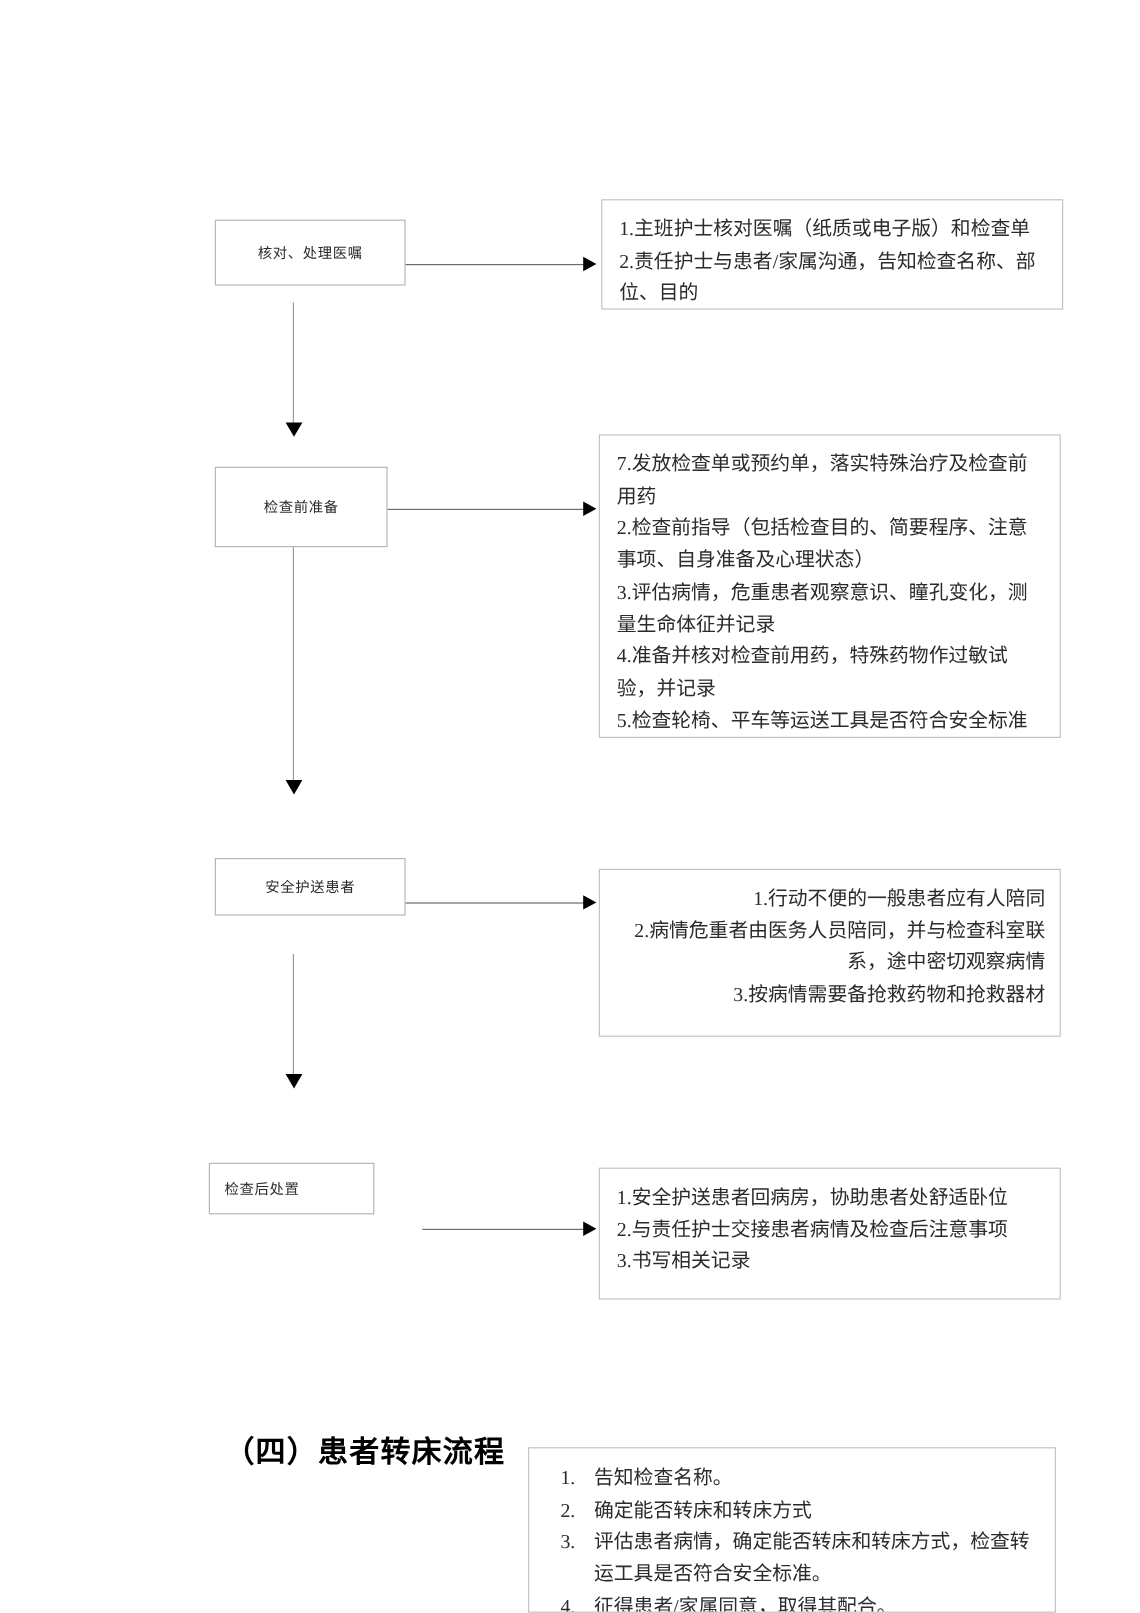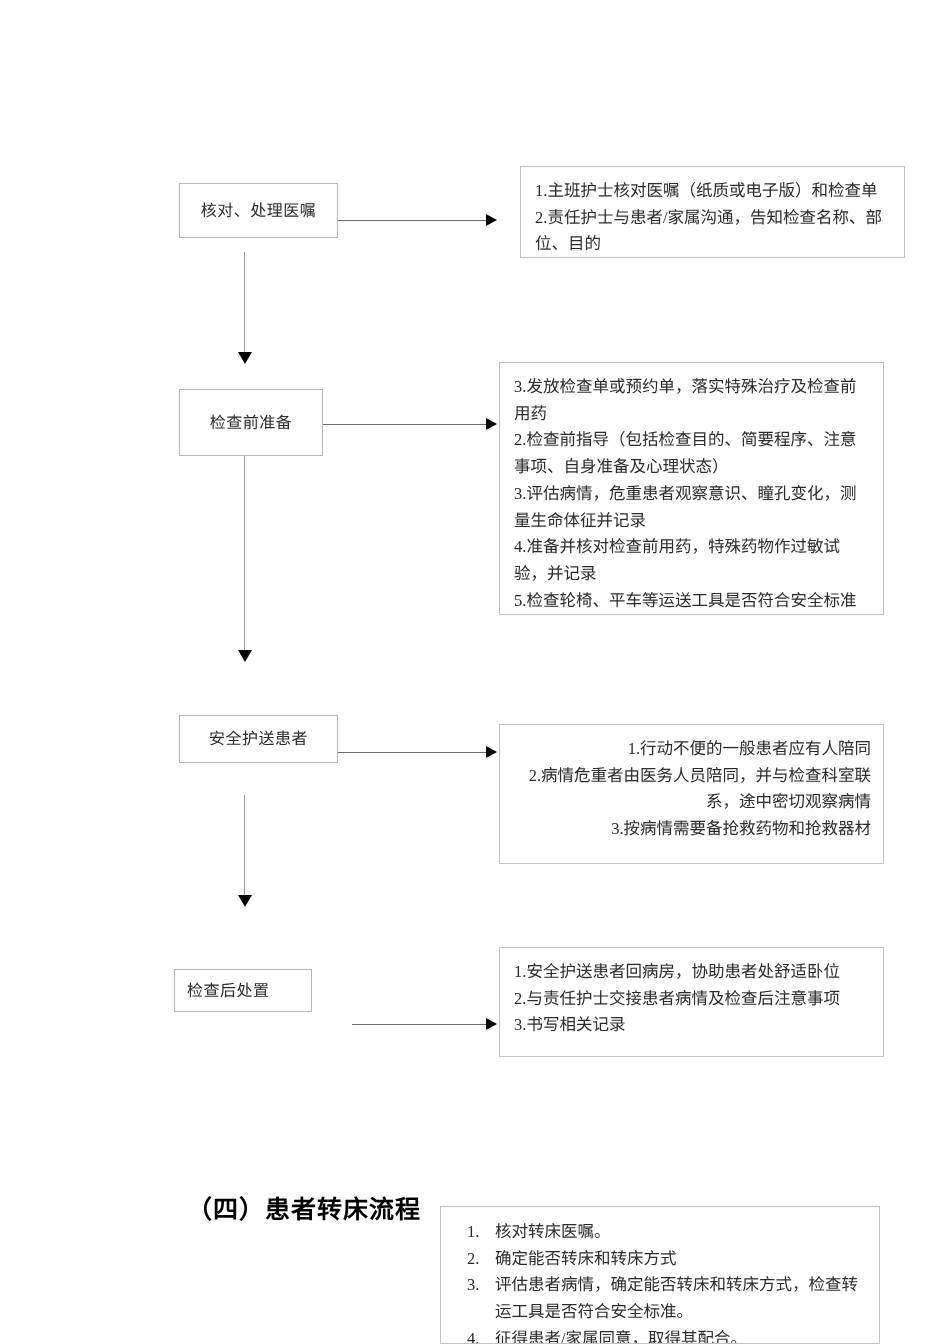--- a/index.html
+++ b/index.html
@@ -28,21 +28,21 @@
     position: absolute;
     box-sizing: border-box;
   }
 
   
   .stage-box {
     border: 1px solid #b7b7b7;
     background: #ffffff;
     display: flex;
     align-items: center;
-    font-size: 16px;
+    font-size: 12px;
     line-height: 1.5;
     color: #2b2b2b;
     letter-spacing: 0.5px;
   }
   .stage-box.center { justify-content: center; }
   .stage-box.left   { justify-content: flex-start; padding-left: 12px; }
 
   
   .detail-box {
     border: 1px solid #c3c3c3;
@@ -129,37 +129,37 @@
 
 <div class="page">
 
   <div class="node stage-box center" style="left:179px; top:183px; width:159px; height:55px;">
     <span>核对、处理医嘱</span>
   </div>
 
   <div class="h-arrow-line" style="left:338px; top:220px; width:152px;"></div>
   <div class="h-arrow-head" style="left:486px; top:214px;"></div>
 
-  <div class="node detail-box" style="left:520px; top:166px; width:385px; height:92px;">
+  <div class="node detail-box" style="left:501px; top:166px; width:385px; height:92px;">
     <div class="detail-line">1.主班护士核对医嘱（纸质或电子版）和检查单</div>
     <div class="detail-line">2.责任护士与患者/家属沟通，告知检查名称、部位、目的</div>
   </div>
 
   <div class="v-arrow-line" style="left:244px; top:252px; height:103px;"></div>
   <div class="v-arrow-head" style="left:238px; top:352px;"></div>
 
   <div class="node stage-box center" style="left:179px; top:389px; width:144px; height:67px;">
     <span>检查前准备</span>
   </div>
 
   <div class="h-arrow-line" style="left:323px; top:424px; width:167px;"></div>
   <div class="h-arrow-head" style="left:486px; top:418px;"></div>
 
   <div class="node detail-box" style="left:499px; top:362px; width:385px; height:253px;">
-    <div class="detail-line">3.发放检查单或预约单，落实特殊治疗及检查前用药</div>
+    <div class="detail-line">7.发放检查单或预约单，落实特殊治疗及检查前用药</div>
     <div class="detail-line">2.检查前指导（包括检查目的、简要程序、注意事项、自身准备及心理状态）</div>
     <div class="detail-line">3.评估病情，危重患者观察意识、瞳孔变化，测量生命体征并记录</div>
     <div class="detail-line">4.准备并核对检查前用药，特殊药物作过敏试验，并记录</div>
     <div class="detail-line">5.检查轮椅、平车等运送工具是否符合安全标准</div>
   </div>
 
   <div class="v-arrow-line" style="left:244px; top:456px; height:198px;"></div>
   <div class="v-arrow-head" style="left:238px; top:650px;"></div>
 
   <div class="node stage-box center" style="left:179px; top:715px; width:159px; height:48px;justify-content:center;">
@@ -178,33 +178,33 @@
   <div class="v-arrow-line" style="left:244px; top:795px; height:102px;"></div>
   <div class="v-arrow-head" style="left:238px; top:895px;"></div>
 
   <div class="node stage-box left" style="left:174px; top:969px; width:138px; height:43px;">
     <span>检查后处置</span>
   </div>
 
   <div class="h-arrow-line" style="left:352px; top:1024px; width:138px;"></div>
   <div class="h-arrow-head" style="left:486px; top:1018px;"></div>
 
-  <div class="node detail-box" style="left:499px; top:947px; width:385px; height:110px;">
+  <div class="node detail-box" style="left:499px; top:973px; width:385px; height:110px;">
     <div class="detail-line">1.安全护送患者回病房，协助患者处舒适卧位</div>
     <div class="detail-line">2.与责任护士交接患者病情及检查后注意事项</div>
     <div class="detail-line">3.书写相关记录</div>
   </div>
 
   <div class="section-title" style="left:187px; top:1146px;margin-top:43px;">（四）患者转床流程</div>
 
   <div class="list-box" style="left:440px; top:1206px; width:440px; height:138px;">
 
     <div class="list-row">
       <span class="list-num">1.</span>
-      <span class="list-text">核对转床医嘱。</span>
+      <span class="list-text">告知检查名称。</span>
     </div>
 
     <div class="list-row">
       <span class="list-num">2.</span>
       <span class="list-text">确定能否转床和转床方式</span>
     </div>
 
     <div class="list-row">
       <span class="list-num">3.</span>
       <span class="list-text">评估患者病情，确定能否转床和转床方式，检查转运工具是否符合安全标准。</span>

